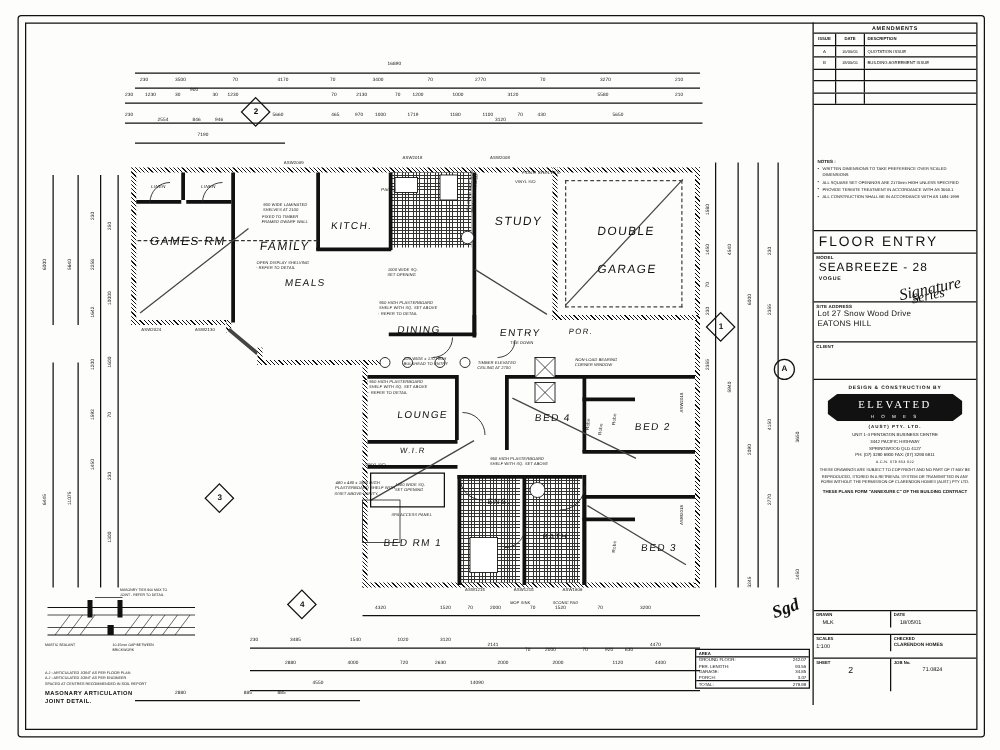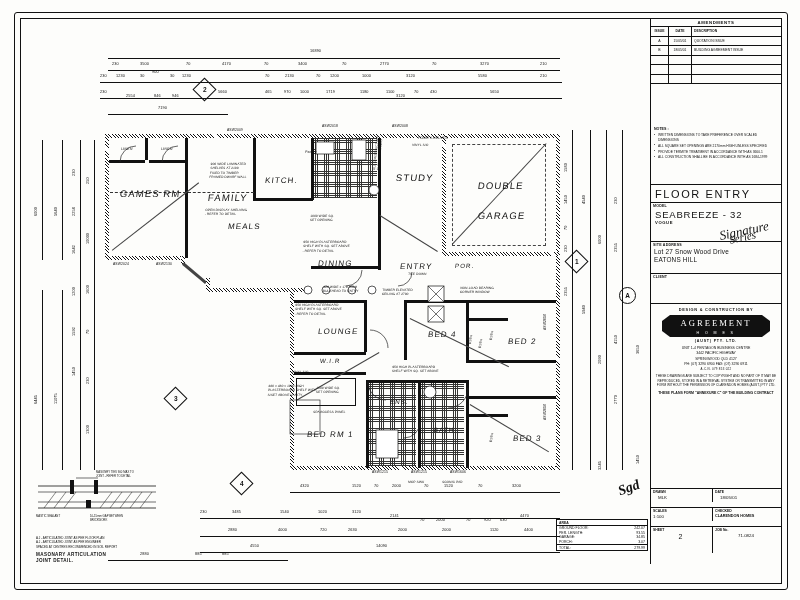--- a/index.html
+++ b/index.html
@@ -164,41 +164,41 @@
         <li>ALL CONSTRUCTION SHALL BE IN ACCORDANCE WITH AS 1684-1999</li>
       </ul>
     </div>
 
     <div class="tb-cell" style="top:167px;height:18px;">
       <div class="bigtitle">FLOOR ENTRY</div>
     </div>
 
     <div class="tb-cell" style="top:185px;height:39px;position:absolute;">
       <div class="tb-h">MODEL</div>
-      <div class="modelname">SEABREEZE - 32</div>
+      <div class="modelname">SEABREEZE - 28</div>
       <div class="vogue">VOGUE</div>
       <div class="sig2" style="left:68px;top:20px;">Signature</div>
       <div class="sig2" style="left:78px;top:28px;font-size:11px;">Series</div>
     </div>
 
     <div class="tb-cell" style="top:224px;height:32px;">
       <div class="tb-h">SITE ADDRESS</div>
       <div class="addr">Lot 27 Snow Wood Drive</div>
       <div class="addr">EATONS HILL</div>
     </div>
 
     <div class="tb-cell" style="top:256px;height:30px;">
       <div class="tb-h">CLIENT</div>
       <div class="tb-t"></div>
     </div>
 
     <div class="tb-cell" style="top:286px;height:185px;">
       <div class="dcb">DESIGN &amp; CONSTRUCTION BY</div>
       <div class="ribbon">
-        <span>AGREEMENT</span>
+        <span>ELEVATED</span>
         <small>H O M E S</small>
       </div>
       <div class="ptyltd">(AUST) PTY. LTD.</div>
       <div class="contact">
         <div>UNIT 1-4 PENTAGON BUSINESS CENTRE</div>
         <div>3442 PACIFIC HIGHWAY</div>
         <div>SPRINGWOOD QLD 4127</div>
         <div>PH: (07) 3290 6900    FAX: (07) 3290 6911</div>
       </div>
       <div class="acn">A.C.N. 079 853 022</div>

